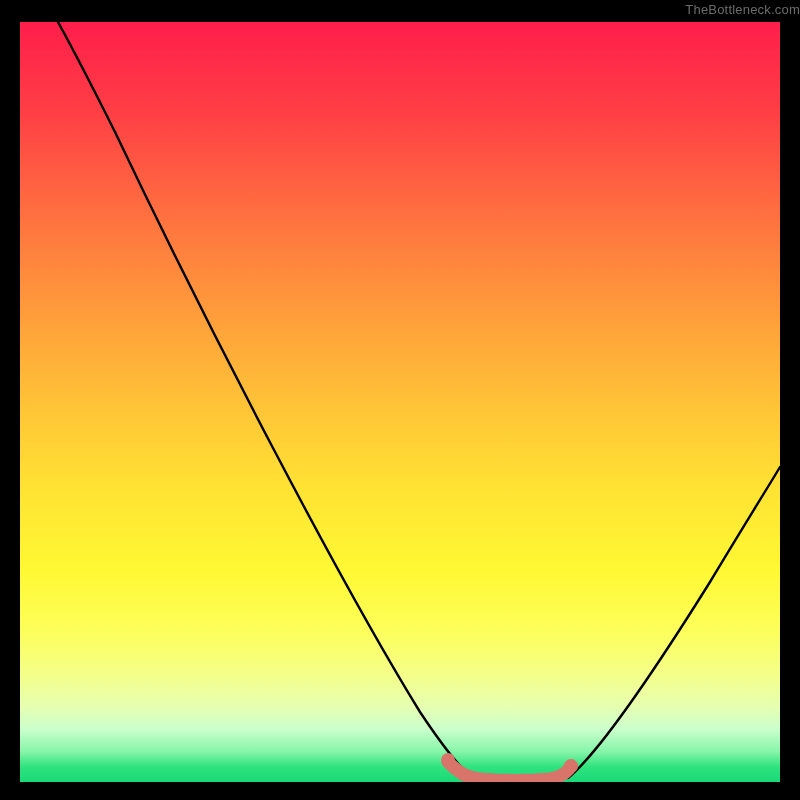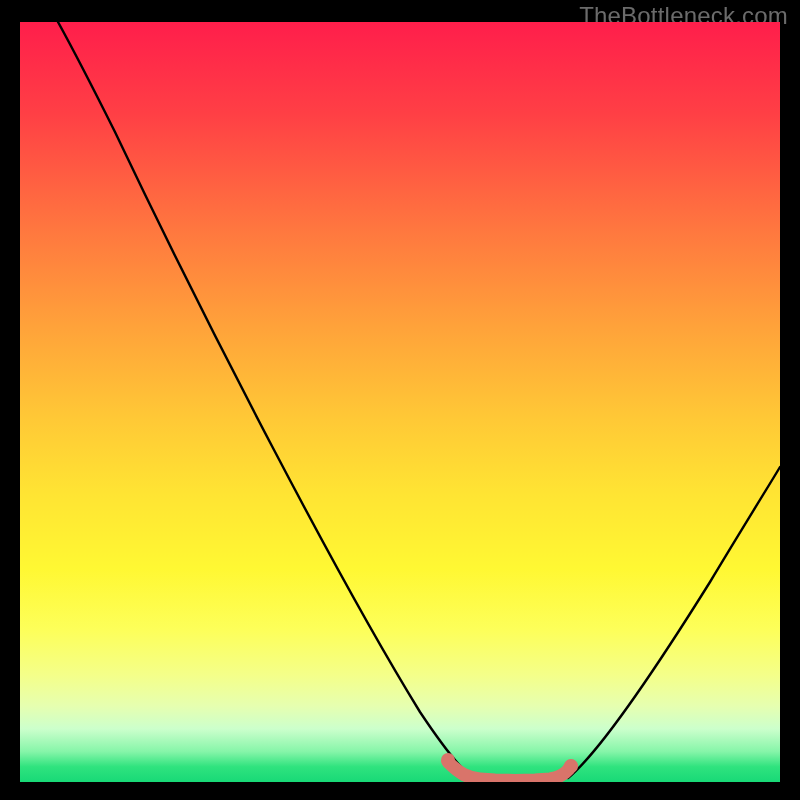--- a/index.html
+++ b/index.html
@@ -51,23 +51,23 @@
   svg.curves {
     position: absolute;
     left: 0;
     top: 0;
     width: 760px;
     height: 760px;
   }
   .attribution {
     position: absolute;
     top: 2px;
-    right: 12px;
+    right: 0;
     color: #6b6b6b;
-    font-size: 24px;
+    font-size: 13px;
     font-weight: 500;
     letter-spacing: 0.2px;
   }
 </style>
 </head>
 <body>
 
 <div class="frame">
   <div class="attribution">TheBottleneck.com</div>
 

